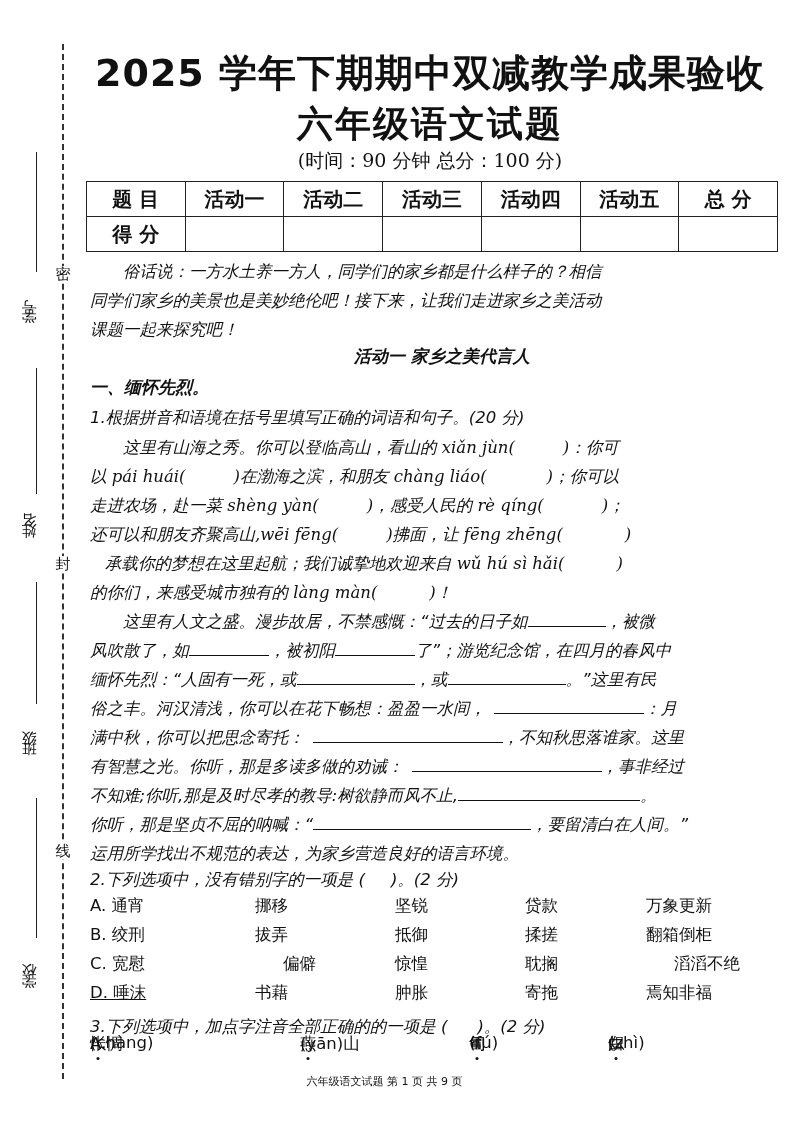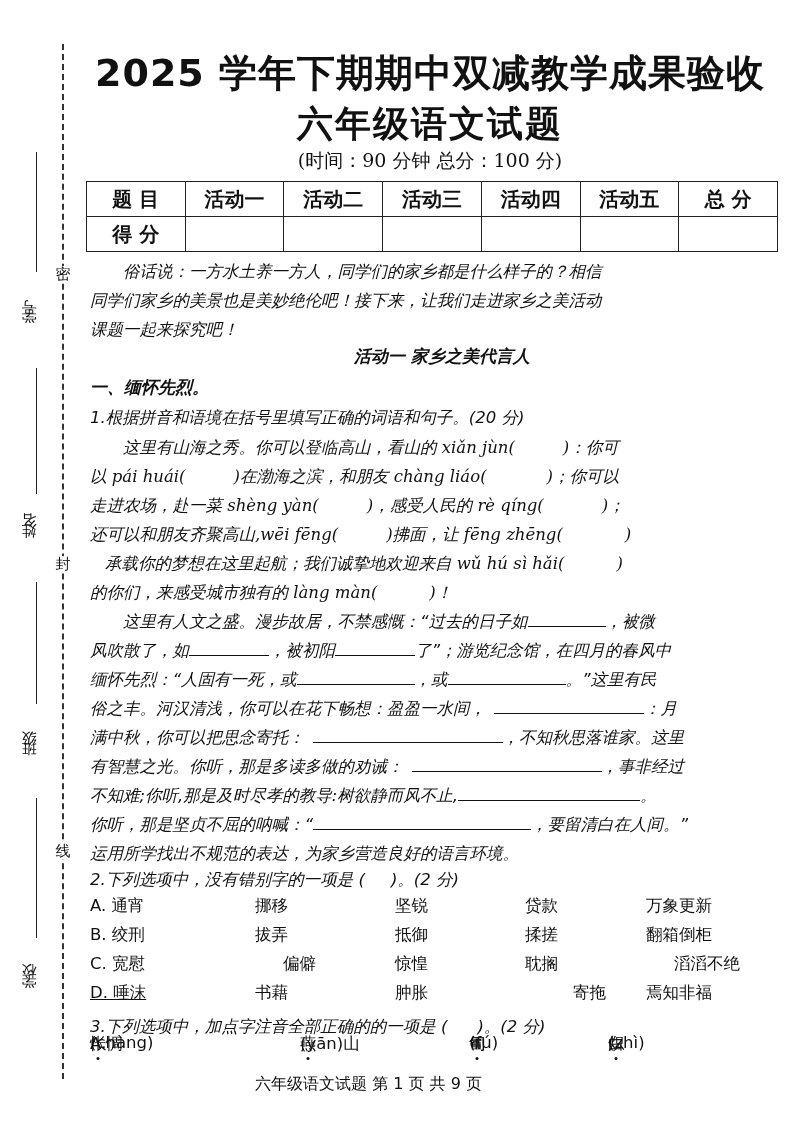--- a/index.html
+++ b/index.html
@@ -20,21 +20,21 @@
   .p { position:absolute; left:90px; width:665px; font-size:16.5px; line-height:29px; white-space:nowrap;font-style:italic; }
   .indent { text-indent:2em; }
   .sans { font-family:"DejaVu Sans", sans-serif; }
   .bold { font-weight:bold; }
   .blank { display:inline-block; border-bottom:1px solid #111; height:18px; vertical-align:baseline; }
   .paren-gap { display:inline-block; }
   .opt-row { position:absolute; left:90px; font-family:"DejaVu Sans", sans-serif; font-size:16.5px; }
   .opt-row span { position:absolute; white-space:nowrap; }
   .dot { position:relative; }
   .dot::after { content:""; position:absolute; left:50%; bottom:-5px; width:3px; height:3px; background:#111; border-radius:50%; transform:translateX(-50%); }
-  .footer { position:absolute; left:0; width:737px; top:1074px; text-align:center; font-size:16px; font-family:"DejaVu Sans", sans-serif; }
+  .footer { position:absolute; left:16px; width:737px; top:1074px; text-align:center; font-size:11px; font-family:"DejaVu Sans", sans-serif; }
 </style>
 </head>
 <body>
 
 <div class="dash-line"></div>
 <div class="seal-char" style="top:266px;">密</div>
 <div class="seal-char" style="top:556px;">封</div>
 <div class="seal-char" style="top:843px;">线</div>
 
 <div class="field-line" style="top:152px;height:120px;"></div>
@@ -149,21 +149,21 @@
   <span style="left:0;">C. 宽慰</span>
   <span style="left:165px;margin-left:28px;">偏僻</span>
   <span style="left:305px;">惊惶</span>
   <span style="left:435px;">耽搁</span>
   <span style="left:556px;margin-left:28px;">滔滔不绝</span>
 </div>
 <div class="opt-row" style="top:982px;">
   <span style="left:0;text-decoration:underline;">D. 唾沫</span>
   <span style="left:165px;">书藉</span>
   <span style="left:305px;">肿胀</span>
-  <span style="left:435px;margin-left:48px;">寄拖</span>
+  <span style="left:435px;">寄拖</span>
   <span style="left:556px;">焉知非福</span>
 </div>
 
 <div class="p sans" style="top:1012px;">
   <span>3.下列选项中，加点字注音全部正确的的一项是 (</span><span class="paren-gap" style="width:30px;"></span><span>)。(2 分)</span>
 </div>
 <div class="opt-row" style="top:1033px;">
   <span style="left:0;">
       <span>A.惆</span>
       <span class="dot">怅</span>

